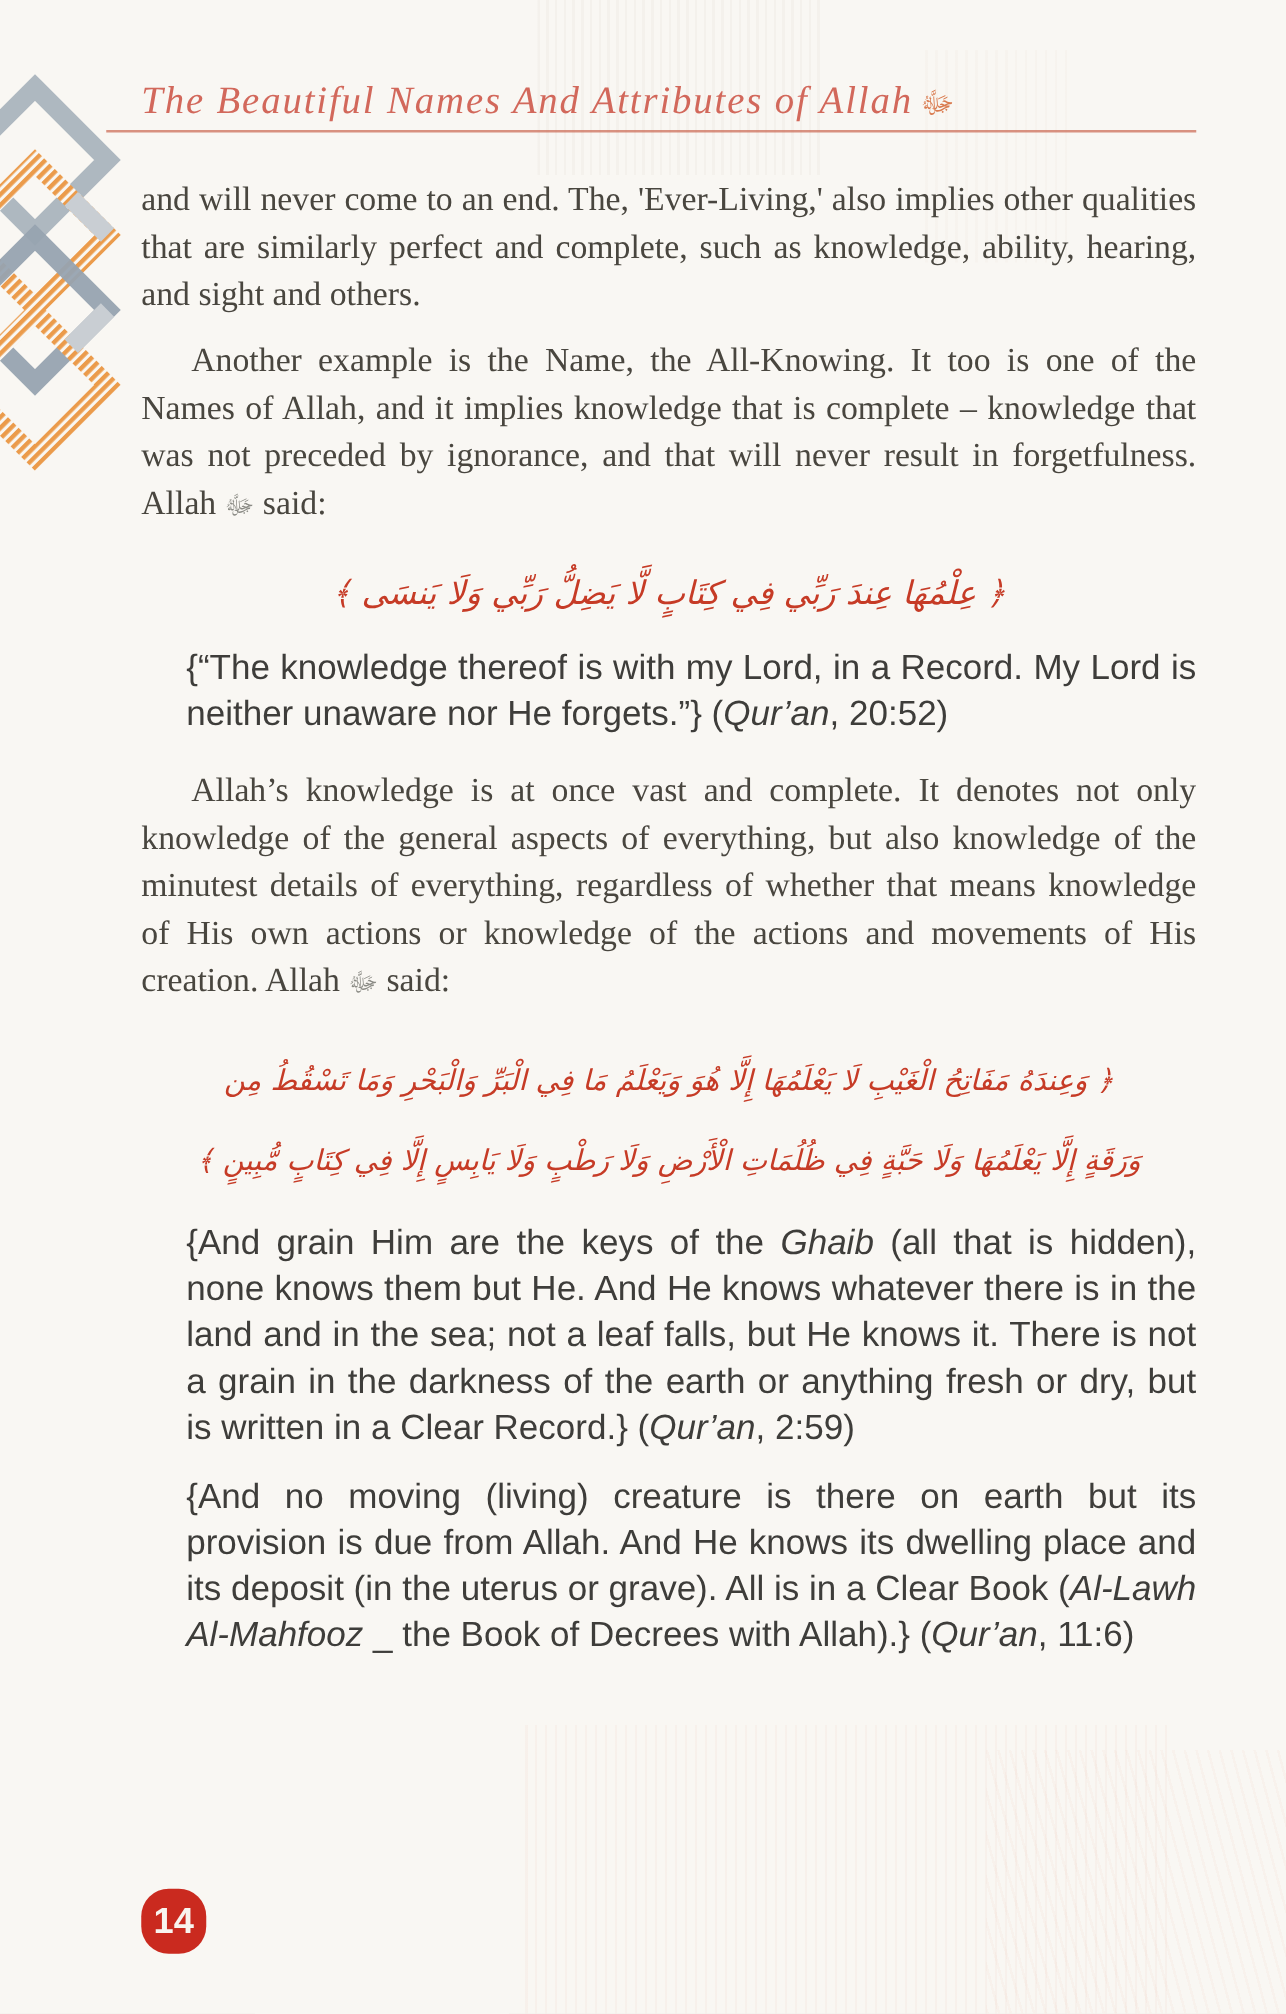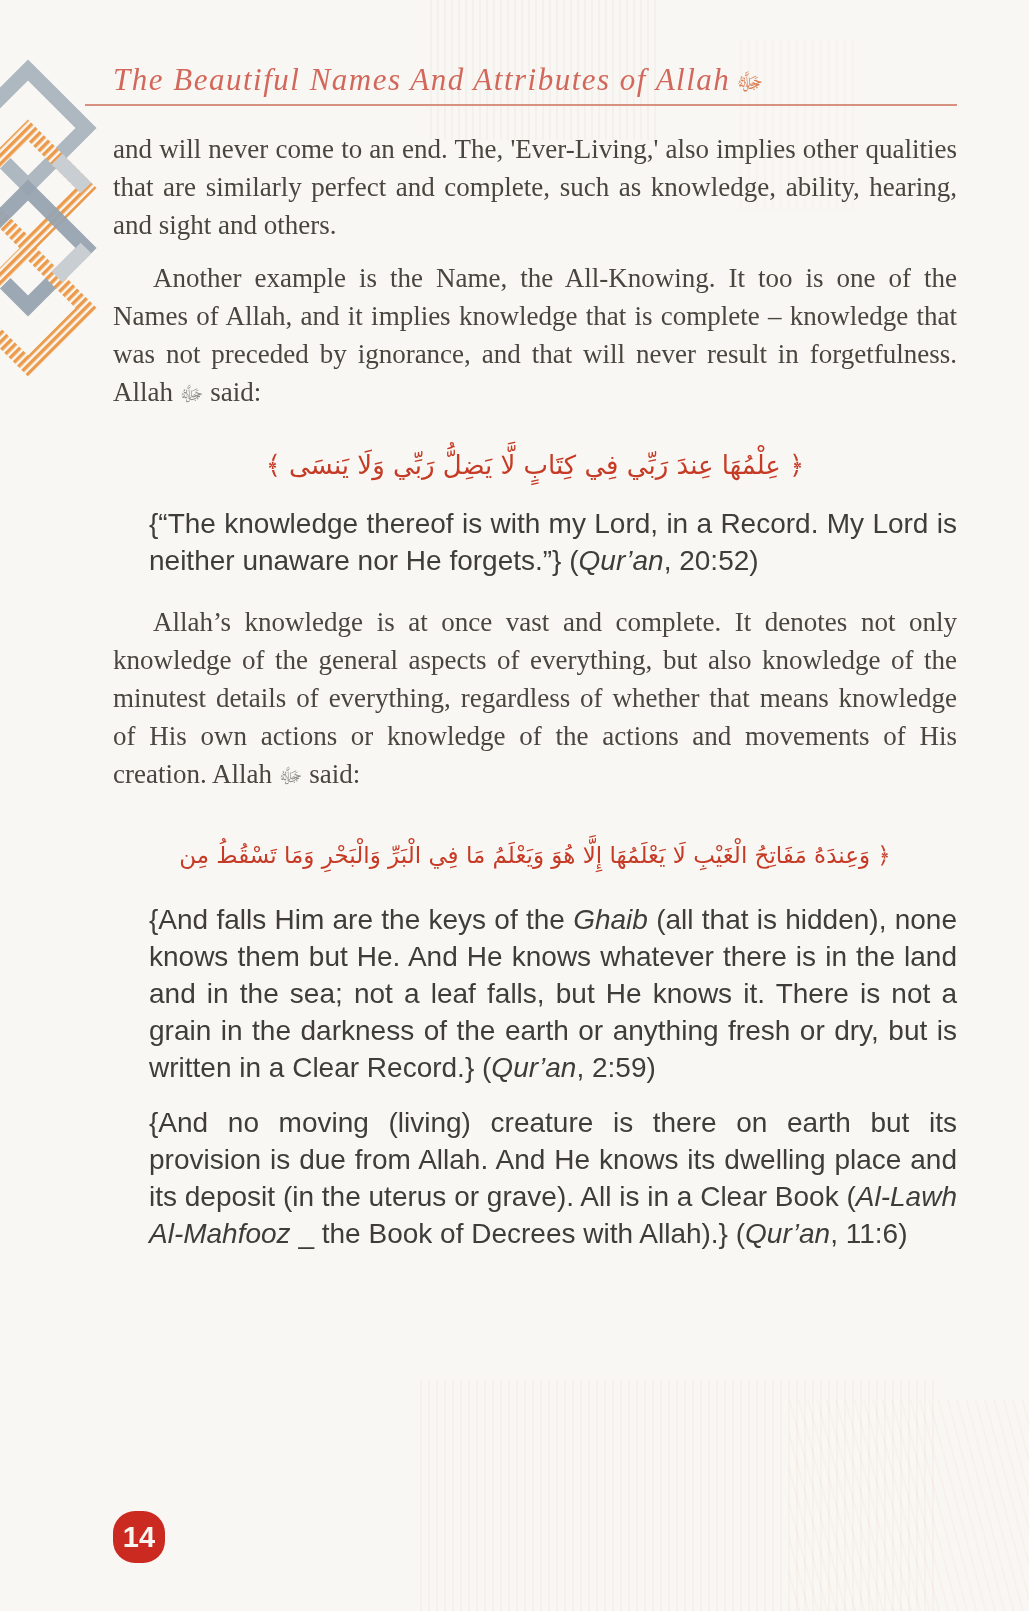--- a/index.html
+++ b/index.html
@@ -59,42 +59,42 @@
     font-size: 24px;
     color: #d97a4e;
     margin-left: 6px;
   }
   .head-rule {
     position: absolute; left: -28px; right: 0; top: 42px;
     height: 2px; background: #d07763; opacity: .8;
   }
   
   .content {
-    position: absolute; top: 130px; left: 113px; width: 844px;
+    position: absolute; top: 140px; left: 113px; width: 844px;
   }
   .body-para {
     font-size: 27px; line-height: 38px;
     text-align: justify;
     color: #49463f;
     margin: 0 0 15px 0;
     text-indent: 40px;
   }
   .body-para.no-indent { text-indent: 0; }
   .honorific {
     font-family: "DejaVu Sans", sans-serif;
     font-size: 21px; color: #8b8b85;
   }
   .arabic {
     font-family: "DejaVu Sans", sans-serif;
     direction: rtl;
     color: #c63b26;
     text-align: center;
     margin: 22px 0 14px 0;
   }
-  .arabic .aline { white-space: nowrap; }
+  .arabic .aline { white-space: nowrap; font-style: italic; }
   .arabic-1 { font-size: 26px; line-height: 52px; margin-top: 26px; }
   .arabic-2 { font-size: 23px; line-height: 64px; margin-top: 28px; }
   .arabic-3 { font-size: 25px; line-height: 62px; margin-top: 34px; margin-bottom: 22px; }
   .translation {
     font-family: "Liberation Sans", sans-serif;
     font-size: 28px; line-height: 37px;
     color: #3e3d3a;
     text-align: justify;
     margin: 4px 0 18px 36px;
   }
@@ -156,23 +156,24 @@
     </div>
 
     <p class="translation"><span>{“The knowledge thereof is with my Lord, in a Record. My Lord is neither unaware nor He forgets.”} (</span><i>Qur’an</i><span>, 20:52)</span></p>
 
     <div class="spacer-lg"></div>
 
     <p class="body-para"><span>Allah’s knowledge is at once vast and complete. It denotes not only knowledge of the general aspects of everything, but also knowledge of the minutest details of everything, regardless of whether that means knowledge of His own actions or knowledge of the actions and movements of His creation. Allah </span><span class="honorific">ﷻ</span><span> said:</span></p>
 
     <div class="arabic arabic-2">
       <div class="aline">﴿ وَعِندَهُ مَفَاتِحُ الْغَيْبِ لَا يَعْلَمُهَا إِلَّا هُوَ وَيَعْلَمُ مَا فِي الْبَرِّ وَالْبَحْرِ وَمَا تَسْقُطُ مِن</div>
+      <div class="aline">وَرَقَةٍ إِلَّا يَعْلَمُهَا وَلَا حَبَّةٍ فِي ظُلُمَاتِ الْأَرْضِ وَلَا رَطْبٍ وَلَا يَابِسٍ إِلَّا فِي كِتَابٍ مُّبِينٍ ﴾</div>
     </div>
 
-    <p class="translation"><span>{And falls Him are the keys of the </span><i>Ghaib</i><span> (all that is hidden), none knows them but He. And He knows whatever there is in the land and in the sea; not a leaf falls, but He knows it. There is not a grain in the darkness of the earth or anything fresh or dry, but is written in a Clear Record.} (</span><i>Qur’an</i><span>, 2:59)</span></p>
+    <p class="translation"><span>{And grain Him are the keys of the </span><i>Ghaib</i><span> (all that is hidden), none knows them but He. And He knows whatever there is in the land and in the sea; not a leaf falls, but He knows it. There is not a grain in the darkness of the earth or anything fresh or dry, but is written in a Clear Record.} (</span><i>Qur’an</i><span>, 2:59)</span></p>
 
 
     <p class="translation"><span>{And no moving (living) creature is there on earth but its provision is due from Allah. And He knows its dwelling place and its deposit (in the uterus or grave). All is in a Clear Book (</span><i>Al-Lawh Al-Mahfooz</i><span> _ the Book of Decrees with Allah).} (</span><i>Qur’an</i><span>, 11:6)</span></p>
 
   </main>
 
   <div class="page-number">14</div>
 
 </div>
 

